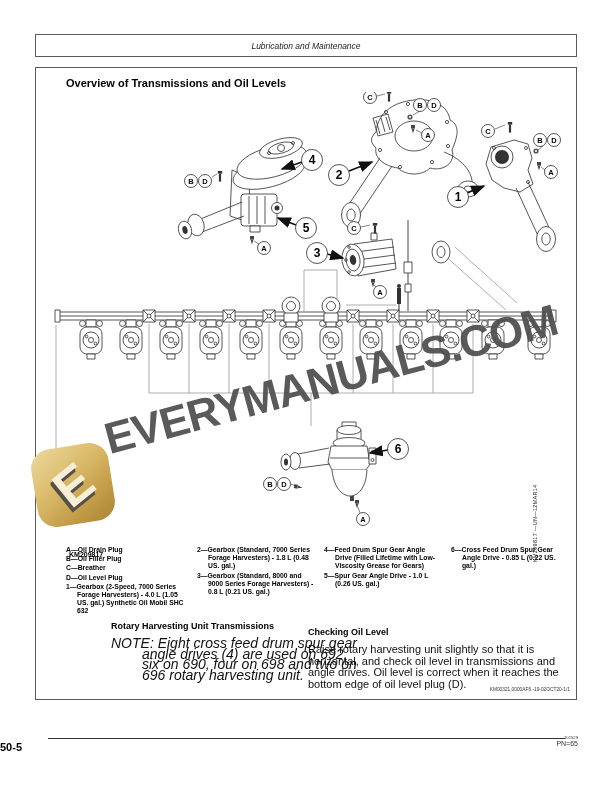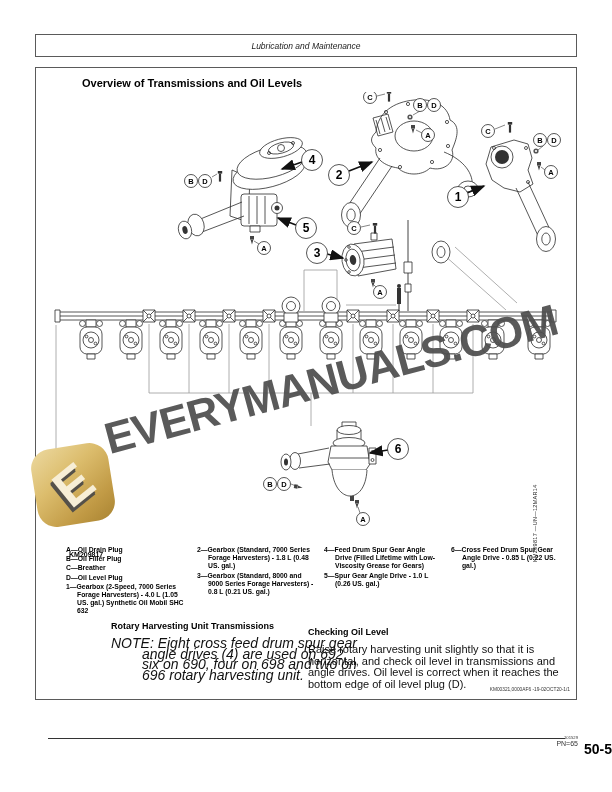--- a/index.html
+++ b/index.html
@@ -4,21 +4,21 @@
 <style>
   html,body{margin:0;padding:0;background:#fff;}
   .page{position:relative;width:612px;height:792px;background:#fff;overflow:hidden;
         font-family:"Liberation Sans",sans-serif;color:#111;border-radius:21px;}
   
   .header-box{position:absolute;left:35px;top:34px;width:540px;height:21px;
               border:1px solid #5a5a5a;display:flex;align-items:center;justify-content:center;}
   .header-box span{font-size:8.5px;font-style:italic;color:#222;}
   
   .main-box{position:absolute;left:35px;top:67px;width:540px;height:631px;border:1px solid #5a5a5a;}
-  .title{position:absolute;left:30px;top:9px;font-size:11px;font-weight:bold;color:#000;margin-left:16px;}
+  .title{position:absolute;left:30px;top:9px;font-size:11px;font-weight:bold;color:#000;}
   .figure{position:absolute;left:0;top:24px;width:540px;height:442px;}
   .figure svg{position:absolute;left:0;top:0;}
   
   .wm-logo{position:absolute;left:-2px;top:354px;width:78px;height:78px;border-radius:19px;
            background:linear-gradient(145deg,#ecd9a0 0%,#dcbd6d 38%,#c19a45 75%,#a98432 100%);
            transform:rotate(-9deg);display:flex;align-items:center;justify-content:center;z-index:6;}
   .wm-logo span{font-size:52px;font-weight:bold;color:#f7eed6;transform:rotate(-30deg);
                 text-shadow:-3px 2px 0 #55514a,-4px 3px 0 #55514a;line-height:1;}
   .wm-text{position:absolute;left:76px;top:322px;width:500px;z-index:5;
            transform:rotate(-15deg);transform-origin:left bottom;
@@ -36,22 +36,22 @@
   
   .sec-left{position:absolute;left:30px;top:553px;width:250px;margin-left:45px;}
   .sec-right{position:absolute;left:272px;top:559px;width:253px;}
   .sec-heading{font-size:9px;font-weight:bold;color:#000;margin-bottom:7px;}
   .note-text{font-size:14px;font-style:italic;line-height:10.5px;color:#111;
              padding-left:31px;text-indent:-31px;}
   .body-text{font-size:11px;line-height:11.5px;color:#111;}
   .ref-code{position:absolute;right:6px;top:619px;font-size:4.8px;color:#333;}
   
   .footer-line{position:absolute;left:48px;top:738px;width:517px;height:1px;background:#333;}
-  .footer-page{position:absolute;left:0;top:741px;width:612px;text-align:right;
-               font-size:14px;font-weight:bold;color:#000;}
+  .footer-page{position:absolute;left:0;top:741px;width:612px;text-align:left;
+               font-size:11px;font-weight:bold;color:#000;}
   .footer-right{position:absolute;right:34px;top:735px;text-align:right;color:#333;}
   .footer-right .tiny{font-size:4.2px;line-height:5px;}
   .footer-right .pn{font-size:7px;line-height:8px;}
   
   svg *{vector-effect:non-scaling-stroke;}
   .ln{stroke:#2b2b2b;stroke-width:.8;fill:none;}
   .fillw{fill:#fff;}
   .gray{stroke:#9a9a9a;stroke-width:.8;fill:none;}
   .callout-num{font-size:12px;font-weight:bold;fill:#000;text-anchor:middle;font-family:"Liberation Sans",sans-serif;}
   .callout-ltr{font-size:7.5px;font-weight:bold;fill:#000;text-anchor:middle;font-family:"Liberation Sans",sans-serif;}

